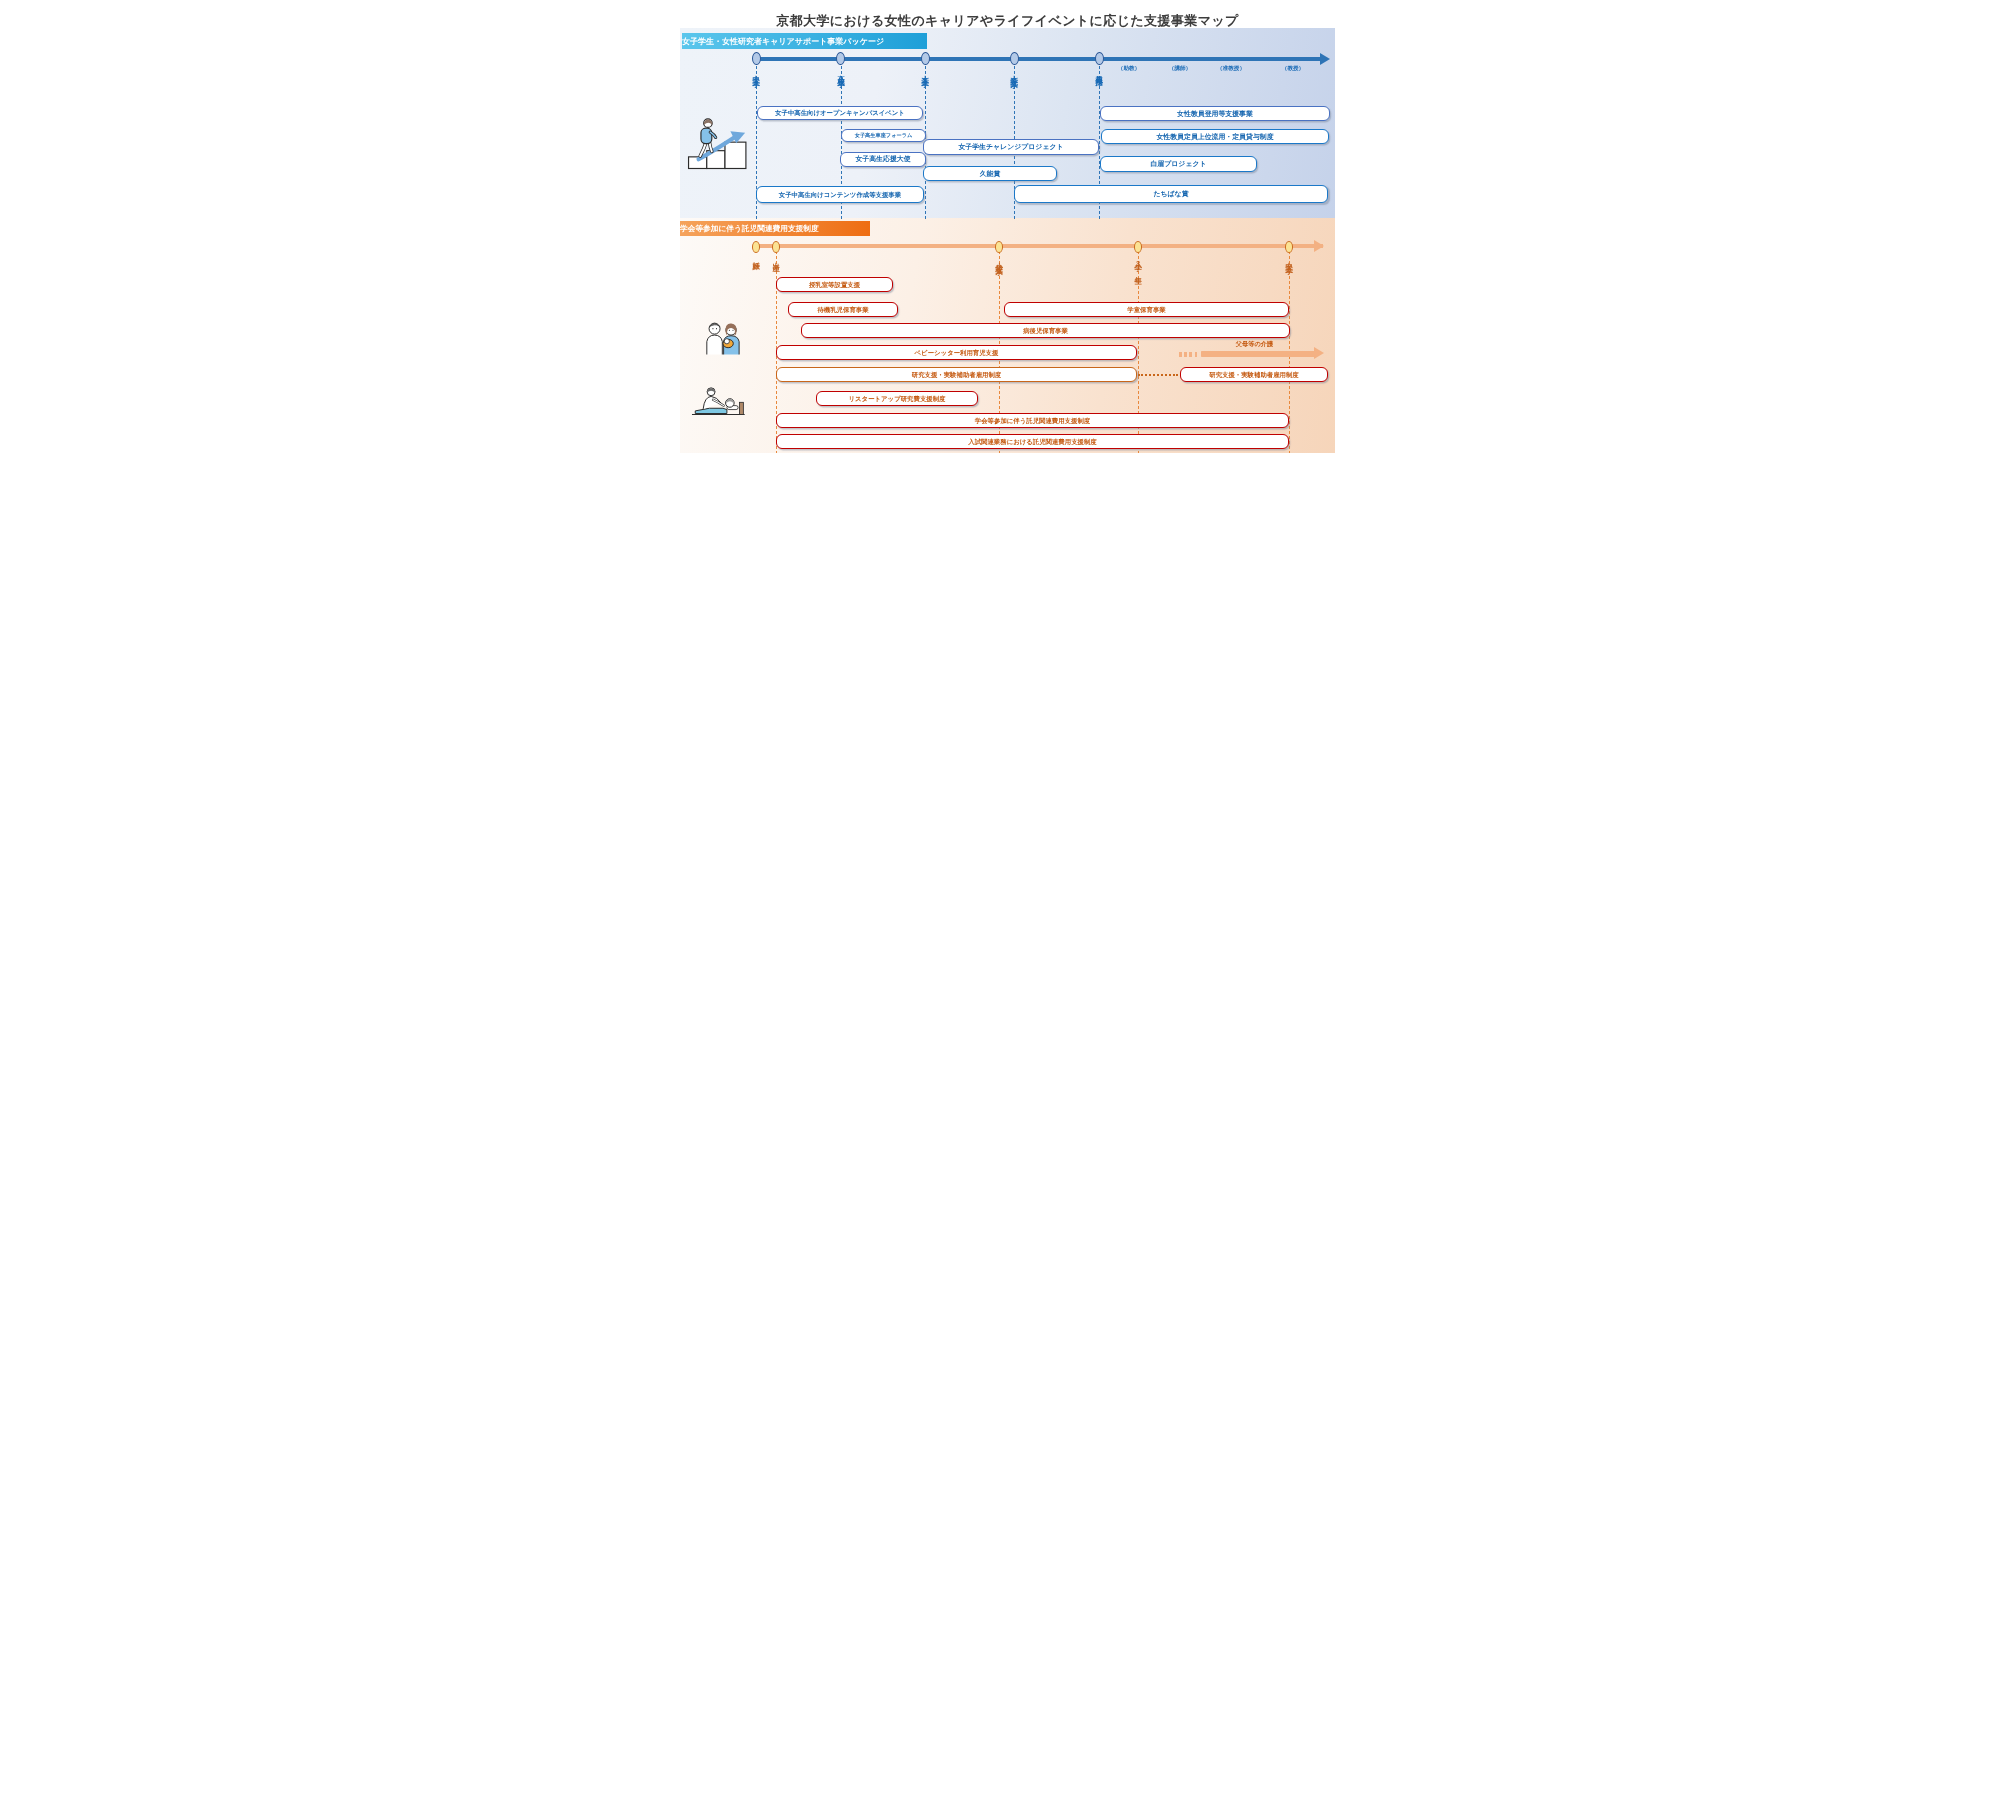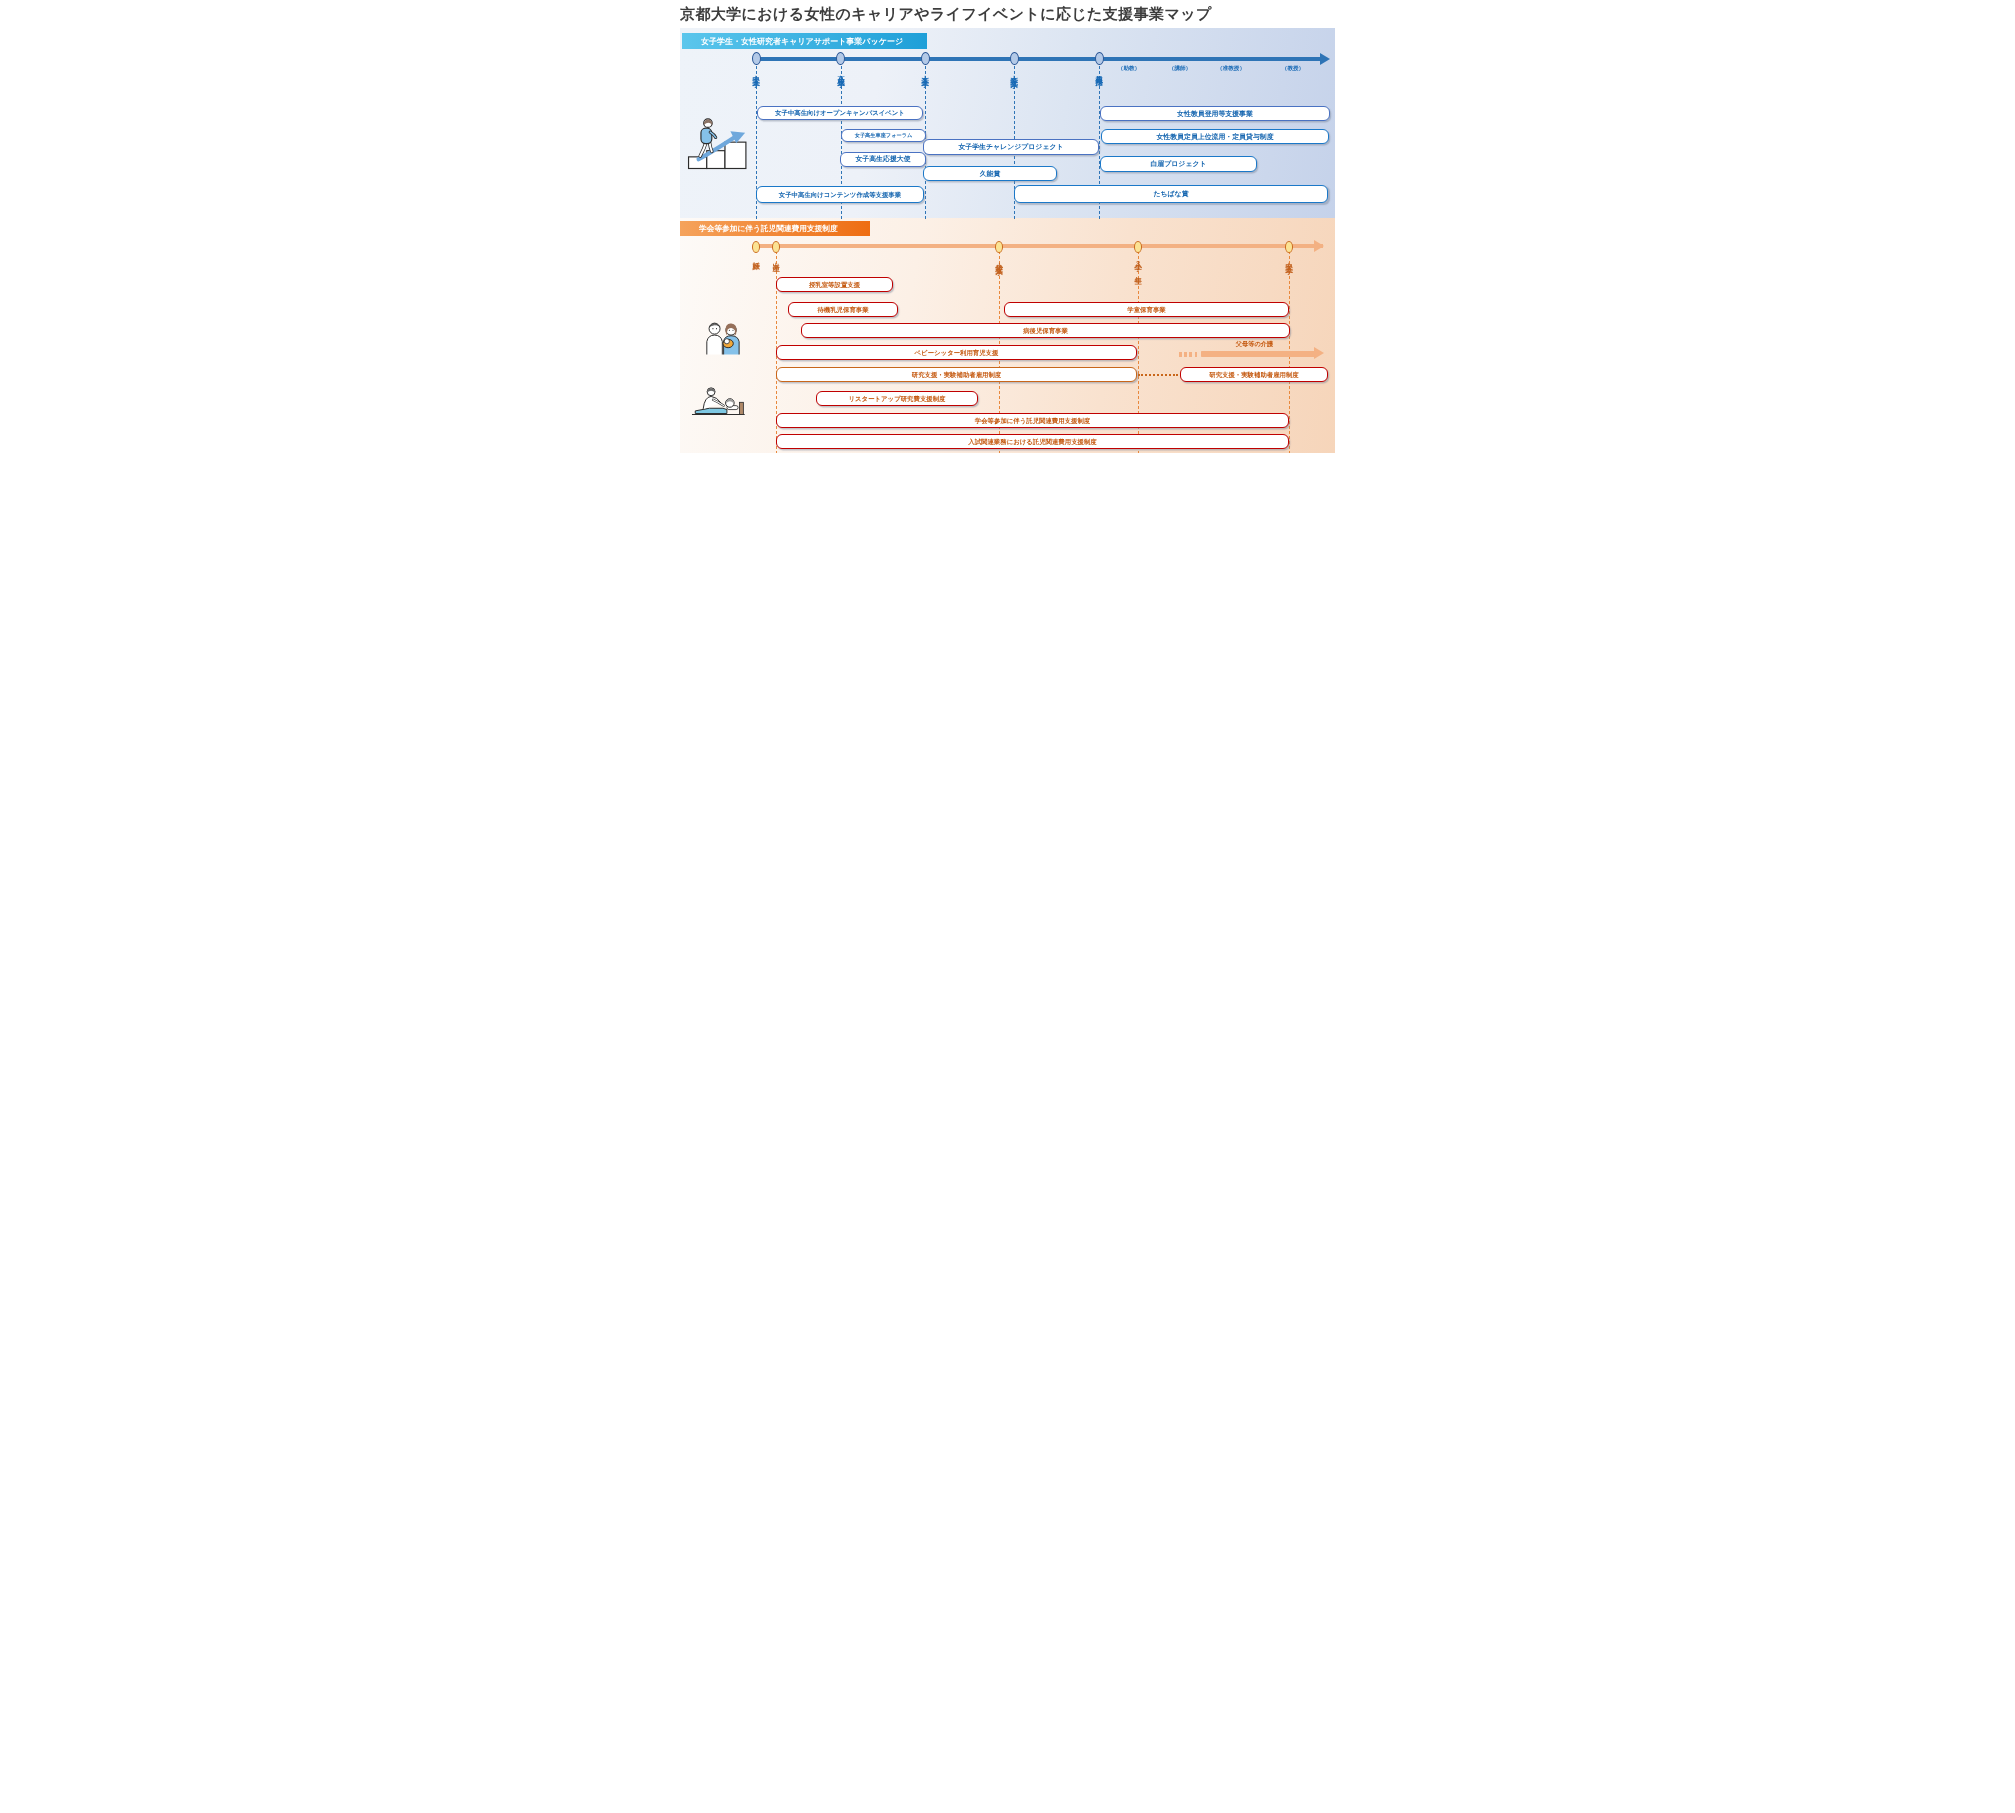--- a/index.html
+++ b/index.html
@@ -10,25 +10,25 @@
   }
   .bg-blue{
     position:absolute;left:0;top:28px;width:655px;height:190px;
     background:linear-gradient(100deg,#eef3f9 0%,#edf1f8 30%,#dce5f2 58%,#c5d2ea 100%);
   }
   .bg-orange{
     position:absolute;left:0;top:218px;width:655px;height:235px;
     background:linear-gradient(100deg,#fdfaf7 0%,#fcf0e6 35%,#f9e2cf 65%,#f6d5ba 100%);
   }
   .title{
-    position:absolute;left:0;top:5px;width:655px;
-    font-size:15px;font-weight:bold;color:#3d3d3d;letter-spacing:0.4px;
+    position:absolute;left:0;top:12px;width:655px;text-align:center;
+    font-size:13px;font-weight:bold;color:#3d3d3d;letter-spacing:0.4px;
   }
   .badge{
-    position:absolute;display:flex;align-items:center;padding-left:19px;
+    position:absolute;display:flex;align-items:center;padding-left:0;
     color:#ffffff;font-weight:bold;box-sizing:border-box;
   }
   .badge.blue{left:2px;top:33px;width:245px;height:16px;font-size:8px;
     background:linear-gradient(90deg,#5bc6ec,#1e9fd8);}
   .badge.orange{left:0;top:221px;width:190px;height:15.3px;font-size:7.7px;
     background:linear-gradient(90deg,#f5a35c,#ee6d12);}
   .tl-bar{position:absolute;}
   .tl-bar.blue{left:75px;top:57px;width:565px;height:4px;background:#2e74b6;}
   .tl-bar.orange{left:74px;top:244px;width:569px;height:4px;background:#f3b183;}
   .tl-head{position:absolute;width:0;height:0;}

